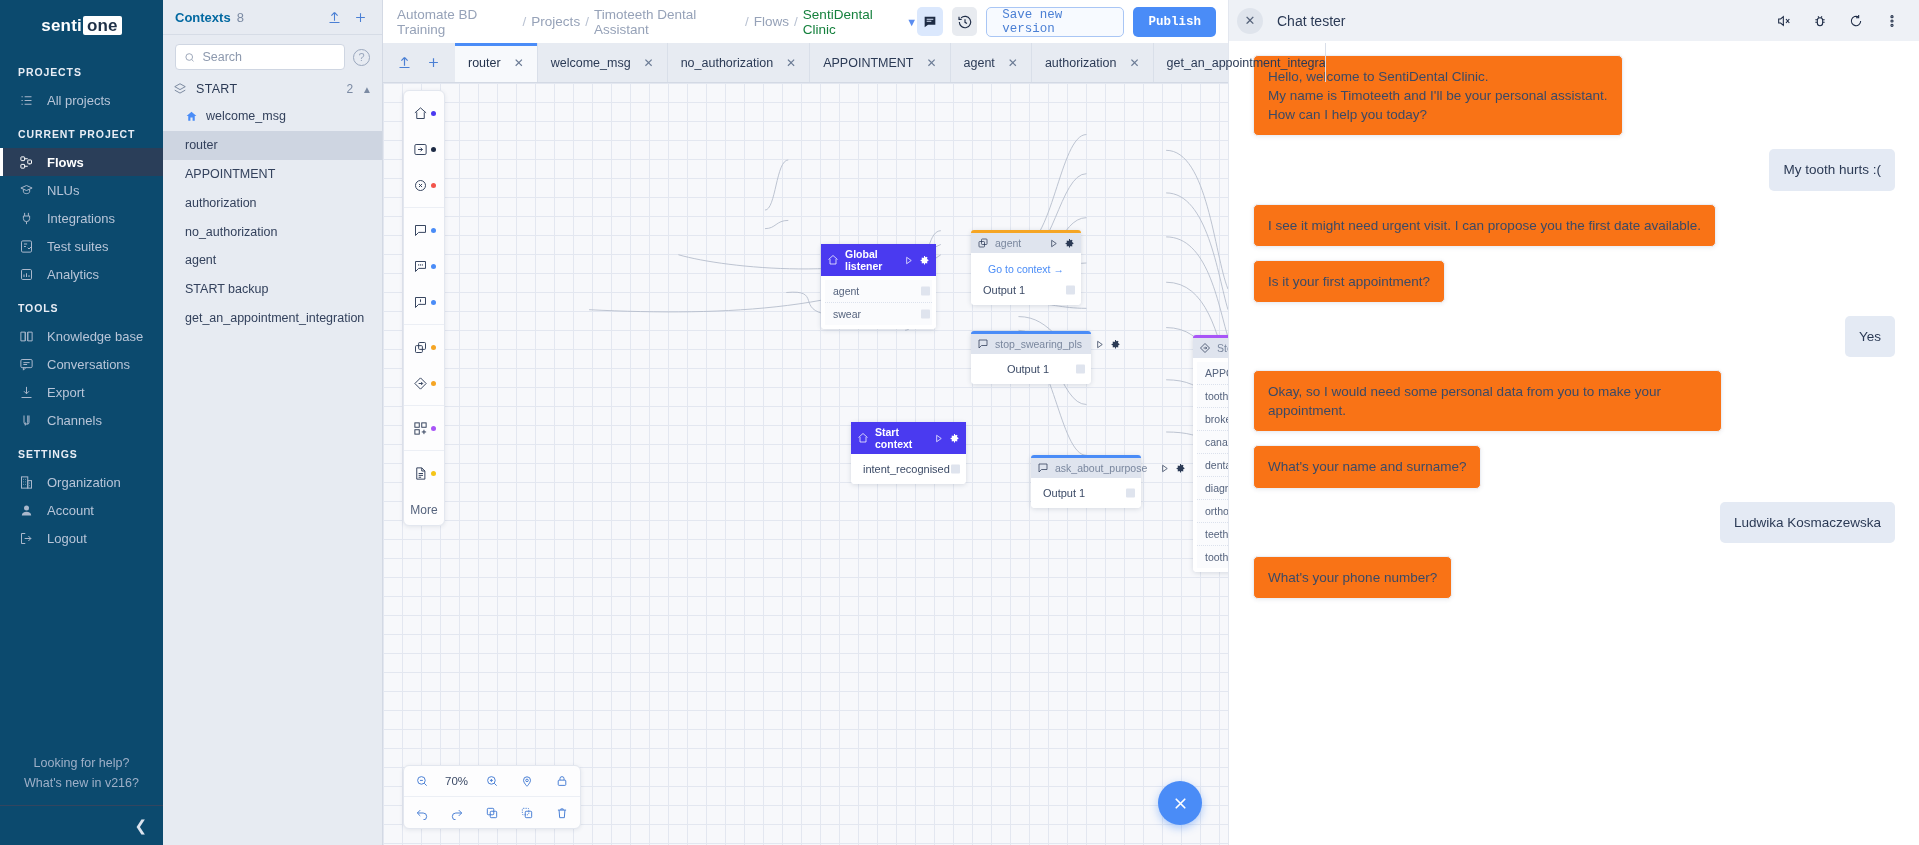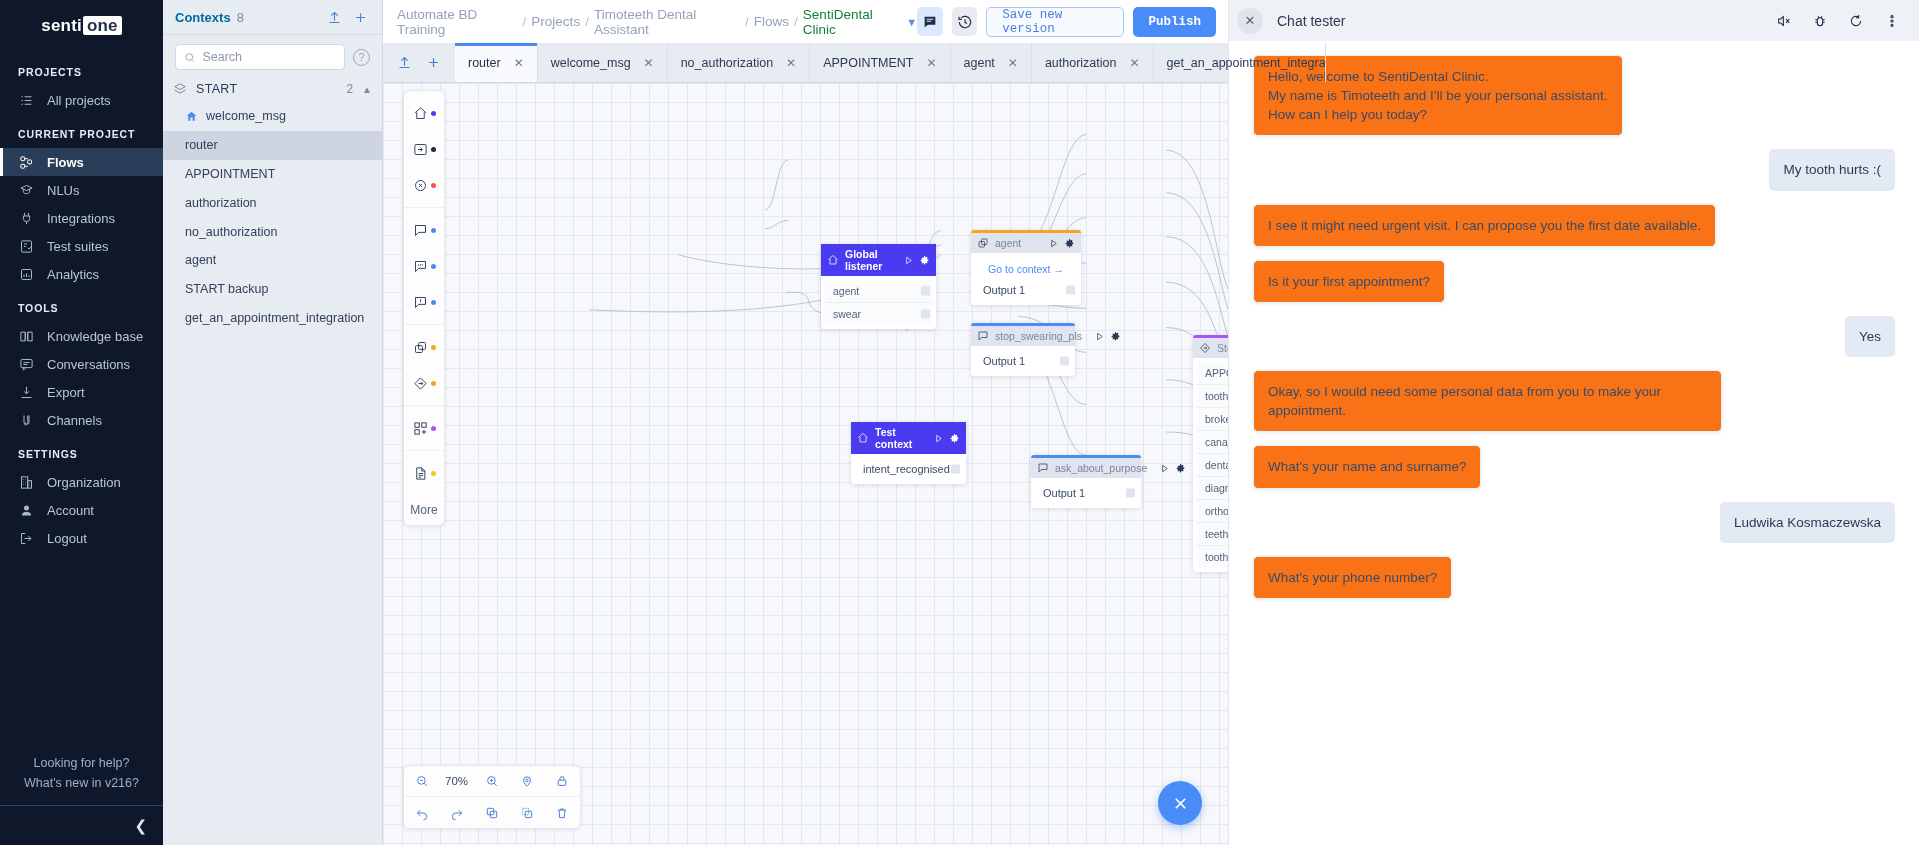--- a/index.html
+++ b/index.html
@@ -7,21 +7,21 @@
   body {
     font-family: "Liberation Sans", sans-serif;
     font-size: 13px;
     color: #2b3a55;
     background:#fff;
     display:flex;
   }
 
   
   .leftnav {
-    width:163px; height:845px; background:#0f172a; color:#c3cddd;
+    width:163px; height:845px; background:#0c4a6e; color:#c3cddd;
     display:flex; flex-direction:column; position:relative; flex:0 0 163px;
   }
   .logo { height:52px; display:flex; align-items:center; justify-content:center; }
   .logo-text { font-size:17px; font-weight:700; color:#fff; letter-spacing:.2px; }
   .logo-box { background:#fff; color:#1f3047; padding:0 4px; margin-left:1px; border-radius:2px; position:relative; }
   .nav-section { font-size:10.5px; letter-spacing:.9px; font-weight:700; color:#e8edf5;
     padding:14px 0 8px 18px; }
   .nav-item { display:flex; align-items:center; gap:13px; height:28px; padding-left:18px;
     font-size:13px; color:#b8c5d8; cursor:pointer; position:relative; }
   .nav-item.active { background:#2a3e59; color:#fff; font-weight:600; }
@@ -621,21 +621,21 @@
                 <circle cx="12" cy="12" r="3.2"></circle>
                 <path d="M11 2h2l.4 2.3 1.8.8 2-1.2 1.4 1.4-1.2 2 .8 1.8L20.5 11v2l-2.3.4-.8 1.8 1.2 2-1.4 1.4-2-1.2-1.8.8L13 20.5h-2l-.4-2.3-1.8-.8-2 1.2-1.4-1.4 1.2-2-.8-1.8L3.5 13v-2l2.3-.4.8-1.8-1.2-2L6.8 5.4l2 1.2 1.8-.8z"></path>
               </svg>
             </span>
           </div>
           <div class="node-body">
             <div class="goto">Go to context →</div>
             <div class="port-row plain"><span>Output 1</span><span class="port-dot"></span></div>
           </div>
         </div>
-        <div class="node" style="left: 588px; top: 240px; width: 104px;">
+        <div class="node" style="left: 588px; top: 248px; width: 120px; text-align: center;">
           <div class="node-top" style="background:#4a8cf7"></div>
           <div class="node-hdr ">
             <span class="nicon"><svg viewBox="0 0 24 24" class="">
                 <path d="M4 4h16v11H9l-5 5V4z"></path>
               </svg></span>
             <span>stop_swearing_pls</span>
             <span class="hsp"></span>
             <span class="hact">
               <svg viewBox="0 0 24 24" fill="none" stroke="#2b3a55" stroke-width="1.6">
                 <path d="M8 5l10 7-10 7z"></path>
@@ -649,21 +649,21 @@
           <div class="node-body">
             <div class="port-row plain"><span>Output 1</span><span class="port-dot"></span></div>
           </div>
         </div>
         <div class="node" style="left: 468px; top: 339px; width: 115px;">
           <div class="node-hdr primary">
             <span class="nicon"><svg viewBox="0 0 24 24" class="">
                 <path d="M3 11l9-8 9 8"></path>
                 <path d="M6 10v10h12V10"></path>
               </svg></span>
-            <span>Test context</span>
+            <span>Start context</span>
             <span class="hsp"></span>
             <span class="hact">
               <svg viewBox="0 0 24 24" fill="none" stroke="#fff" stroke-width="1.6">
                 <path d="M8 5l10 7-10 7z"></path>
               </svg>
               <svg viewBox="0 0 24 24" fill="#fff">
                 <circle cx="12" cy="12" r="3.2"></circle>
                 <path d="M11 2h2l.4 2.3 1.8.8 2-1.2 1.4 1.4-1.2 2 .8 1.8L20.5 11v2l-2.3.4-.8 1.8 1.2 2-1.4 1.4-2-1.2-1.8.8L13 20.5h-2l-.4-2.3-1.8-.8-2 1.2-1.4-1.4 1.2-2-.8-1.8L3.5 13v-2l2.3-.4.8-1.8-1.2-2L6.8 5.4l2 1.2 1.8-.8z"></path>
               </svg>
             </span>

